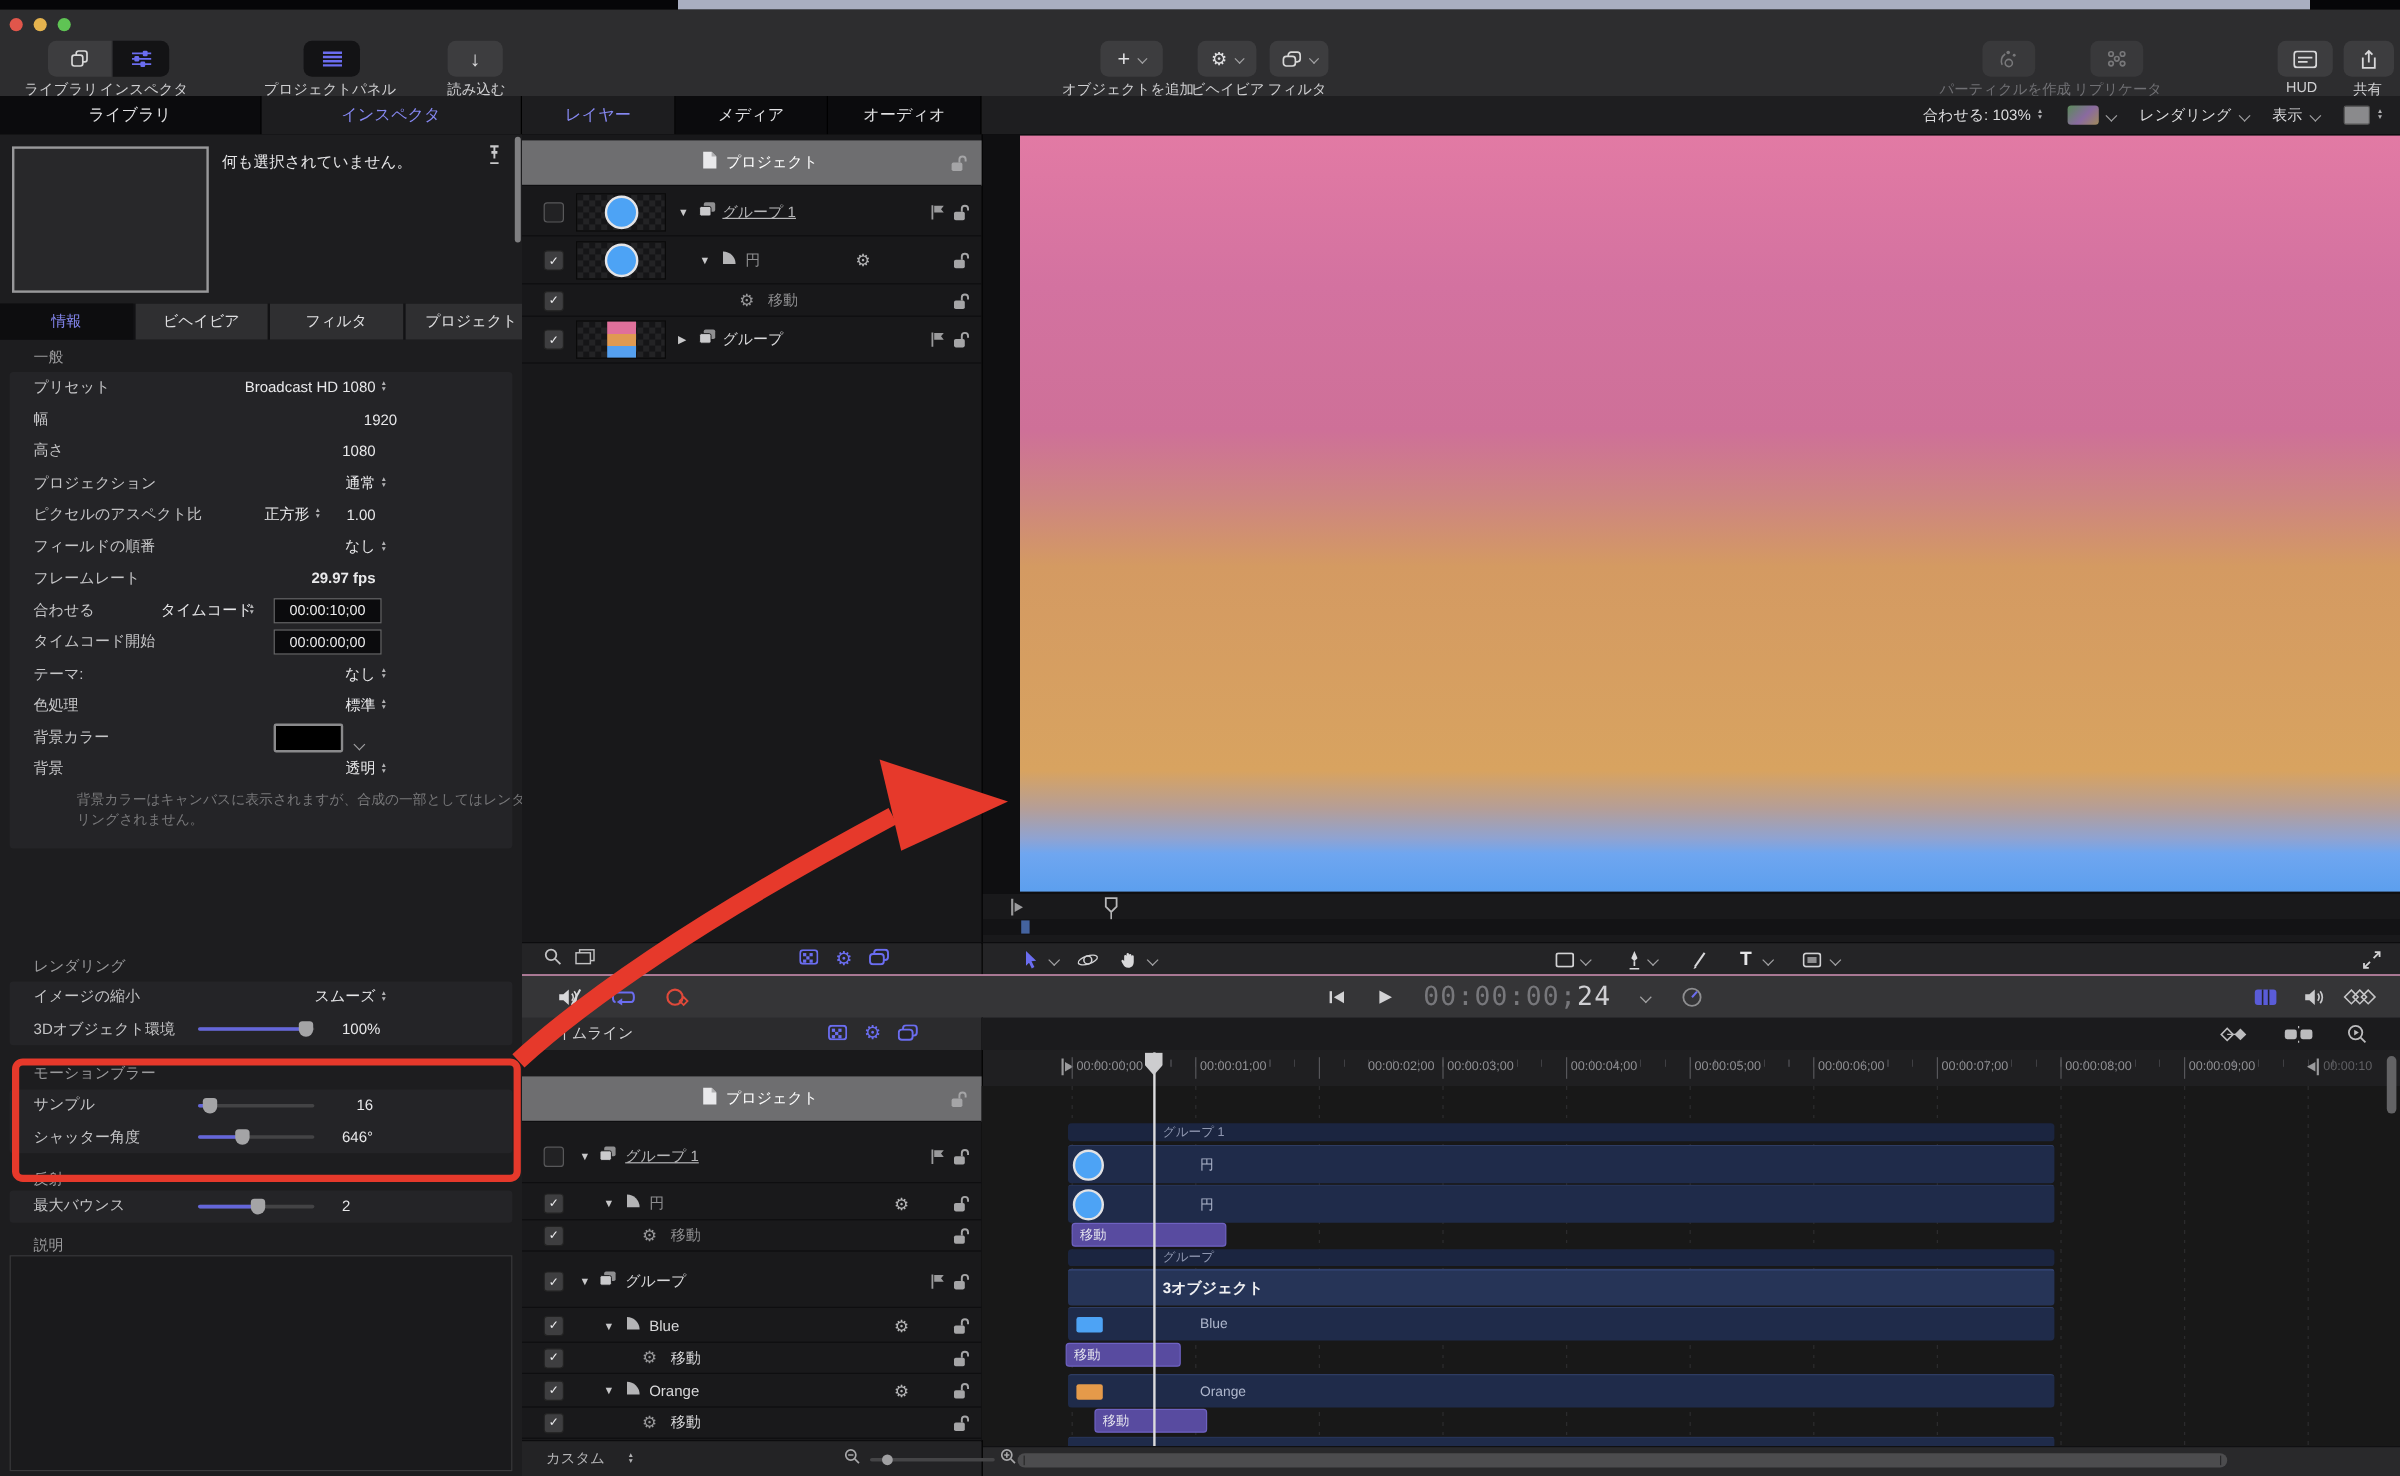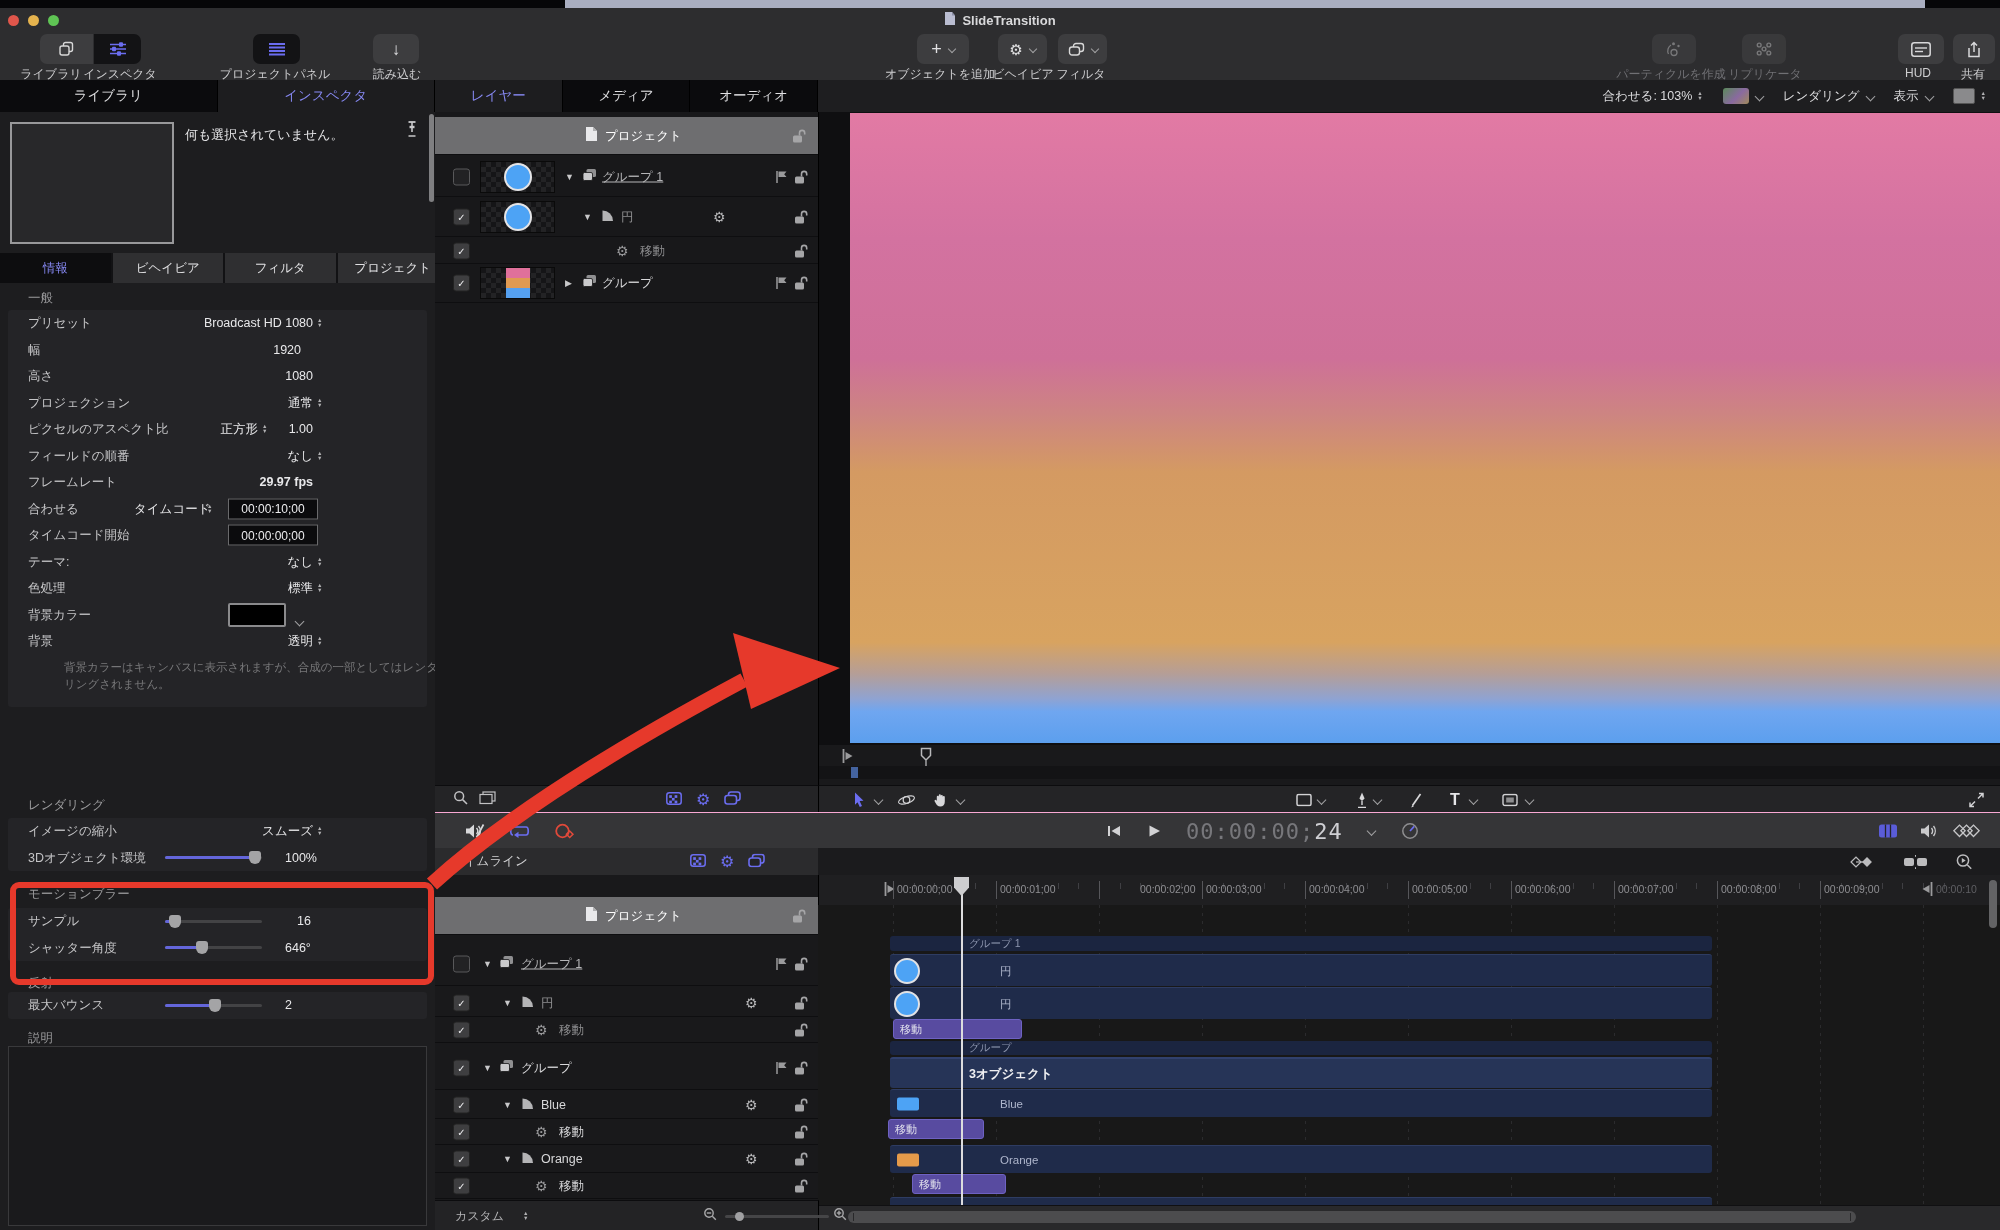--- a/index.html
+++ b/index.html
@@ -102,29 +102,20 @@
 </style>
 </head>
 <body>
 
 <div class="abs" id="desktop-strip"></div>
 
 <div class="abs" id="header">
   <div class="tl" id="tl-close" style="left: 8px; background: rgb(224, 86, 75);"></div>
   <div class="tl" id="tl-min" style="left: 28px; background: rgb(229, 179, 78);"></div>
   <div class="tl" id="tl-max" style="left: 48px; background: rgb(95, 196, 84);"></div>
-  <div class="abs" id="title-wrap">
-    <span>
-      <svg width="12" height="15">
-          <path d="M1 1 h7 l3 3.5 v9.5 h-10 z" fill="#b9bcd0"></path>
-          <path d="M8 1 l3 3.5 h-3 z" fill="#8d90a8"></path>
-        </svg>
-    </span>
-    <span>SlideTransition</span>
-  </div>
   <div id="toolbar-items">
       <div class="tb-btn" style="left: 40px; width: 53px; border-radius: 7px 0px 0px 7px;">
         <svg width="17" height="16">
           <rect x="5.5" y="1.5" width="9" height="9" rx="2" fill="none" stroke="#d8d8d8" stroke-width="1.4"></rect>
           <rect x="2" y="5" width="9" height="9" rx="2" fill="#3d3d3f" stroke="#d8d8d8" stroke-width="1.4"></rect>
         </svg>
       </div>
       <div class="tb-label" style="left: 51px;">ライブラリ</div>
       <div class="tb-btn dark" style="left: 94px; width: 47px; border-radius: 0px 7px 7px 0px;">
         <svg width="18" height="16">
@@ -279,21 +270,21 @@
         <div class="prow">
           <div class="plabel">プリセット</div>
           <div class="pval" style="right: 114px;">Broadcast HD 1080</div>
           <div class="stp" style="left: 309px;">
             <i>▲</i>
             <i>▼</i>
           </div>
         </div>
         <div class="prow">
           <div class="plabel">幅</div>
-          <div class="pval" style="right: 126px; margin-left: 48px;">1920</div>
+          <div class="pval" style="right: 96px; margin-left: 48px;">1920</div>
         </div>
         <div class="prow">
           <div class="plabel">高さ</div>
           <div class="pval" style="right: 114px;">1080</div>
         </div>
         <div class="prow">
           <div class="plabel">プロジェクション</div>
           <div class="pval" style="right: 114px;">通常</div>
           <div class="stp" style="left: 309px;">
             <i>▲</i>

